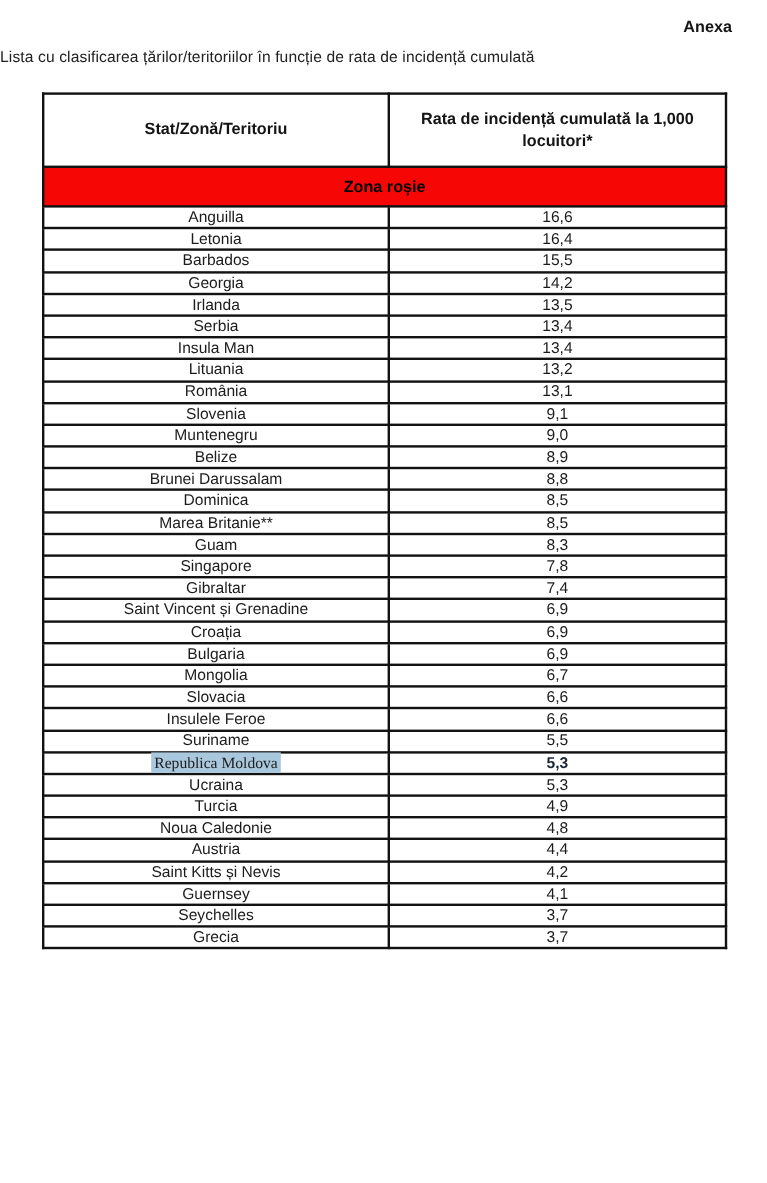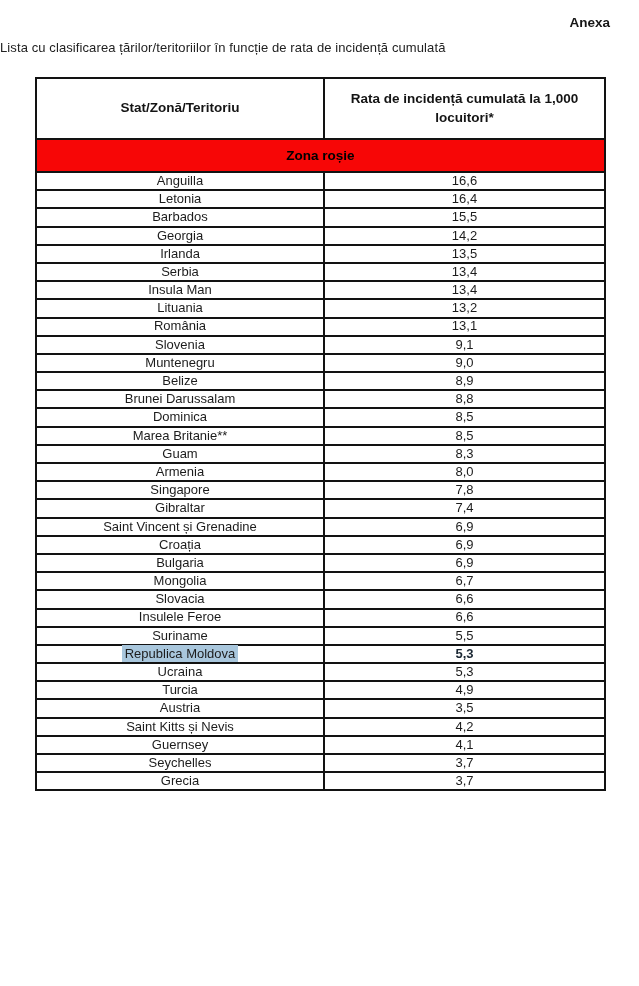--- a/index.html
+++ b/index.html
@@ -67,20 +67,21 @@
     font-weight: bold;
     font-size: 13.5px;
   }
   .rate-table tbody td.data-cell {
     height: 18.2px;
     line-height: 1.1;
   }
   .hl {
     background: var(--hl);
     padding: 1px 3px;
+    font-family: Liberation Serif, serif;
   }
   .hl-val {
     font-weight: bold;
     color: #1a2733;
     padding: 1px 2px;
   }
 </style>
 </head>
 <body>
 
@@ -163,24 +164,20 @@
     </tr>
         <tr>
       <td class="data-cell"><span>Marea Britanie**</span></td>
       <td class="data-cell"><span>8,5</span></td>
     </tr>
         <tr>
       <td class="data-cell"><span>Guam</span></td>
       <td class="data-cell"><span>8,3</span></td>
     </tr>
         <tr>
-      <td class="data-cell"><span>Armenia</span></td>
-      <td class="data-cell"><span>8,0</span></td>
-    </tr>
-        <tr>
       <td class="data-cell"><span>Singapore</span></td>
       <td class="data-cell"><span>7,8</span></td>
     </tr>
         <tr>
       <td class="data-cell"><span>Gibraltar</span></td>
       <td class="data-cell"><span>7,4</span></td>
     </tr>
         <tr>
       <td class="data-cell"><span>Saint Vincent și Grenadine</span></td>
       <td class="data-cell"><span>6,9</span></td>
@@ -215,22 +212,26 @@
     </tr>
         <tr>
       <td class="data-cell"><span>Ucraina</span></td>
       <td class="data-cell"><span>5,3</span></td>
     </tr>
         <tr>
       <td class="data-cell"><span>Turcia</span></td>
       <td class="data-cell"><span>4,9</span></td>
     </tr>
         <tr>
+      <td class="data-cell"><span>Noua Caledonie</span></td>
+      <td class="data-cell"><span>4,8</span></td>
+    </tr>
+        <tr>
       <td class="data-cell"><span>Austria</span></td>
-      <td class="data-cell"><span>3,5</span></td>
+      <td class="data-cell"><span>4,4</span></td>
     </tr>
         <tr>
       <td class="data-cell"><span>Saint Kitts și Nevis</span></td>
       <td class="data-cell"><span>4,2</span></td>
     </tr>
         <tr>
       <td class="data-cell"><span>Guernsey</span></td>
       <td class="data-cell"><span>4,1</span></td>
     </tr>
         <tr>

